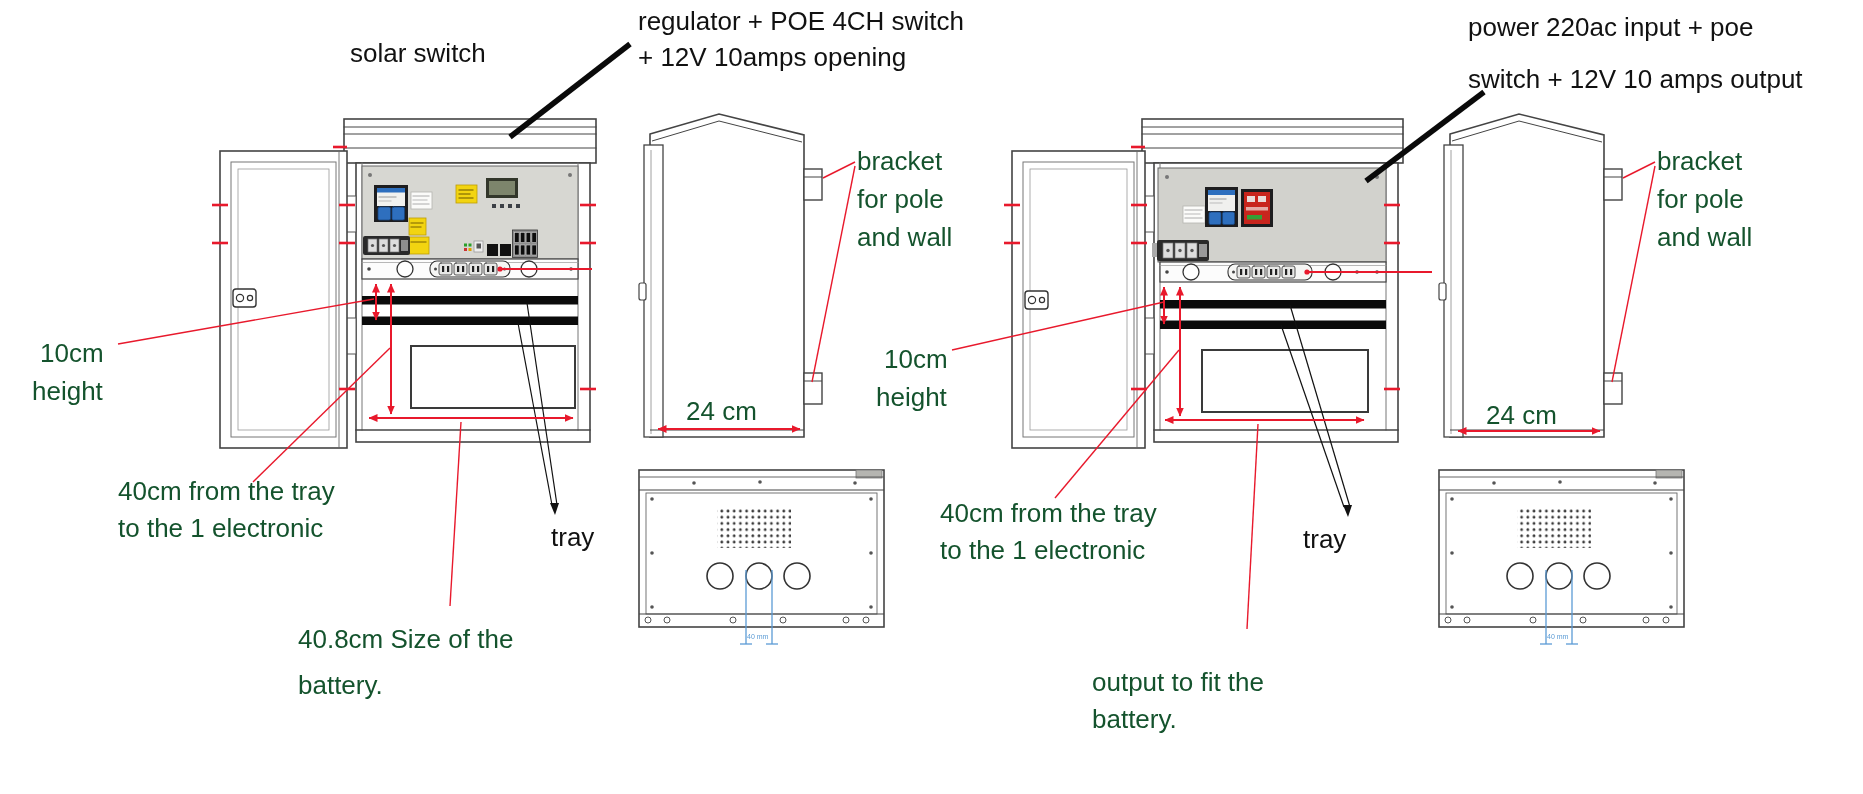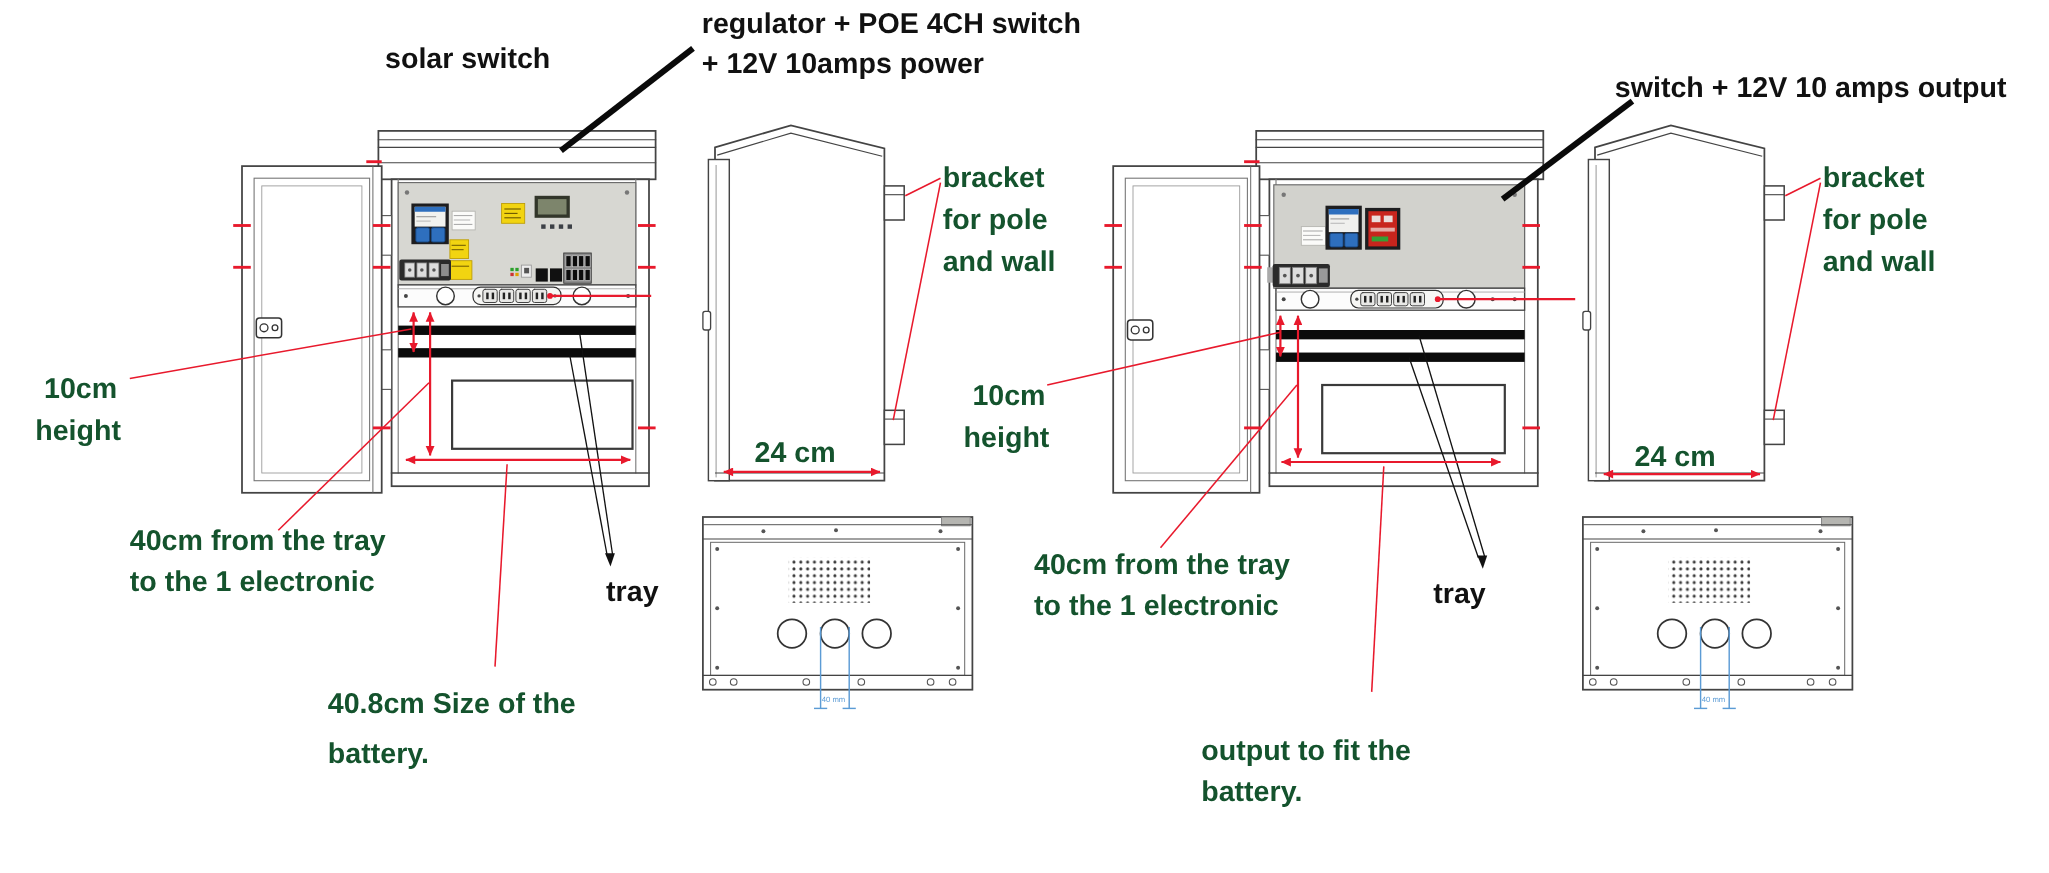--- a/index.html
+++ b/index.html
@@ -1,19 +1,19 @@
 <!DOCTYPE html>
 <html><head>
 <meta charset="utf-8">
 <style>
   html,body{margin:0;padding:0;background:#fff;}
   .canvas{position:relative;width:1863px;height:794px;background:#ffffff;
           font-family:"Liberation Sans",sans-serif;overflow:hidden;}
   svg.overlay{position:absolute;left:0;top:0;}
-  .lbl{position:absolute;font-weight:bold;white-space:nowrap;line-height:1;z-index:10;}
+  .lbl{position:absolute;font-weight:normal;white-space:nowrap;line-height:1;z-index:10;}
   .lbl.black{color:#111111;font-size:26px;}
   .lbl.red{color:#14532d;font-size:26px;}
   .lbl.blue{color:#5b9bd5;font-size:7px;font-weight:normal;}
 </style>
 </head>
 <body>
 
 <div class="canvas">
 
   <svg class="overlay" width="1863" height="794" viewBox="0 0 1863 794">
@@ -424,34 +424,35 @@
           <line x1="1384" y1="243" x2="1400" y2="243"></line>
         <line x1="1384" y1="389" x2="1400" y2="389"></line>
           <line x1="1131" y1="389" x2="1147" y2="389"></line>
         <line x1="1131" y1="147" x2="1145" y2="147"></line>
       </g>
     </g>
   </svg>
 
   <div class="lbl black" style="left:350px;top:40px">solar switch</div>
   <div class="lbl black" style="left:638px;top:8px">regulator + POE 4CH switch</div>
-  <div class="lbl black" style="left:638px;top:44px">+ 12V 10amps power</div>
+  <div class="lbl black" style="left:638px;top:44px">+ 12V 10amps opening</div>
   <div class="lbl red" style="left:857px;top:148px">bracket</div>
   <div class="lbl red" style="left:857px;top:186px">for pole</div>
   <div class="lbl red" style="left:857px;top:224px">and wall</div>
   <div class="lbl red" style="left:40px;top:340px">10cm</div>
   <div class="lbl red" style="left:32px;top:378px">height</div>
   <div class="lbl red" style="left:118px;top:478px">40cm from the tray</div>
   <div class="lbl red" style="left:118px;top:515px">to the 1 electronic</div>
   <div class="lbl red" style="left:298px;top:626px">40.8cm Size of the</div>
   <div class="lbl red" style="left:298px;top:672px">battery.</div>
   <div class="lbl black" style="left:551px;top:524px">tray</div>
   <div class="lbl red" style="left:686px;top:398px">24 cm</div>
   <div class="lbl blue" style="left:747px;top:633px">40 mm</div>
 
+  <div class="lbl black" style="left:1468px;top:14px">power 220ac input + poe</div>
   <div class="lbl black" style="left:1468px;top:66px">switch + 12V 10 amps output</div>
   <div class="lbl red" style="left:1657px;top:148px">bracket</div>
   <div class="lbl red" style="left:1657px;top:186px">for pole</div>
   <div class="lbl red" style="left:1657px;top:224px">and wall</div>
   <div class="lbl red" style="left:884px;top:346px">10cm</div>
   <div class="lbl red" style="left:876px;top:384px">height</div>
   <div class="lbl red" style="left:940px;top:500px">40cm from the tray</div>
   <div class="lbl red" style="left:940px;top:537px">to the 1 electronic</div>
   <div class="lbl red" style="left:1092px;top:669px">output to fit the</div>
   <div class="lbl red" style="left:1092px;top:706px">battery.</div>

